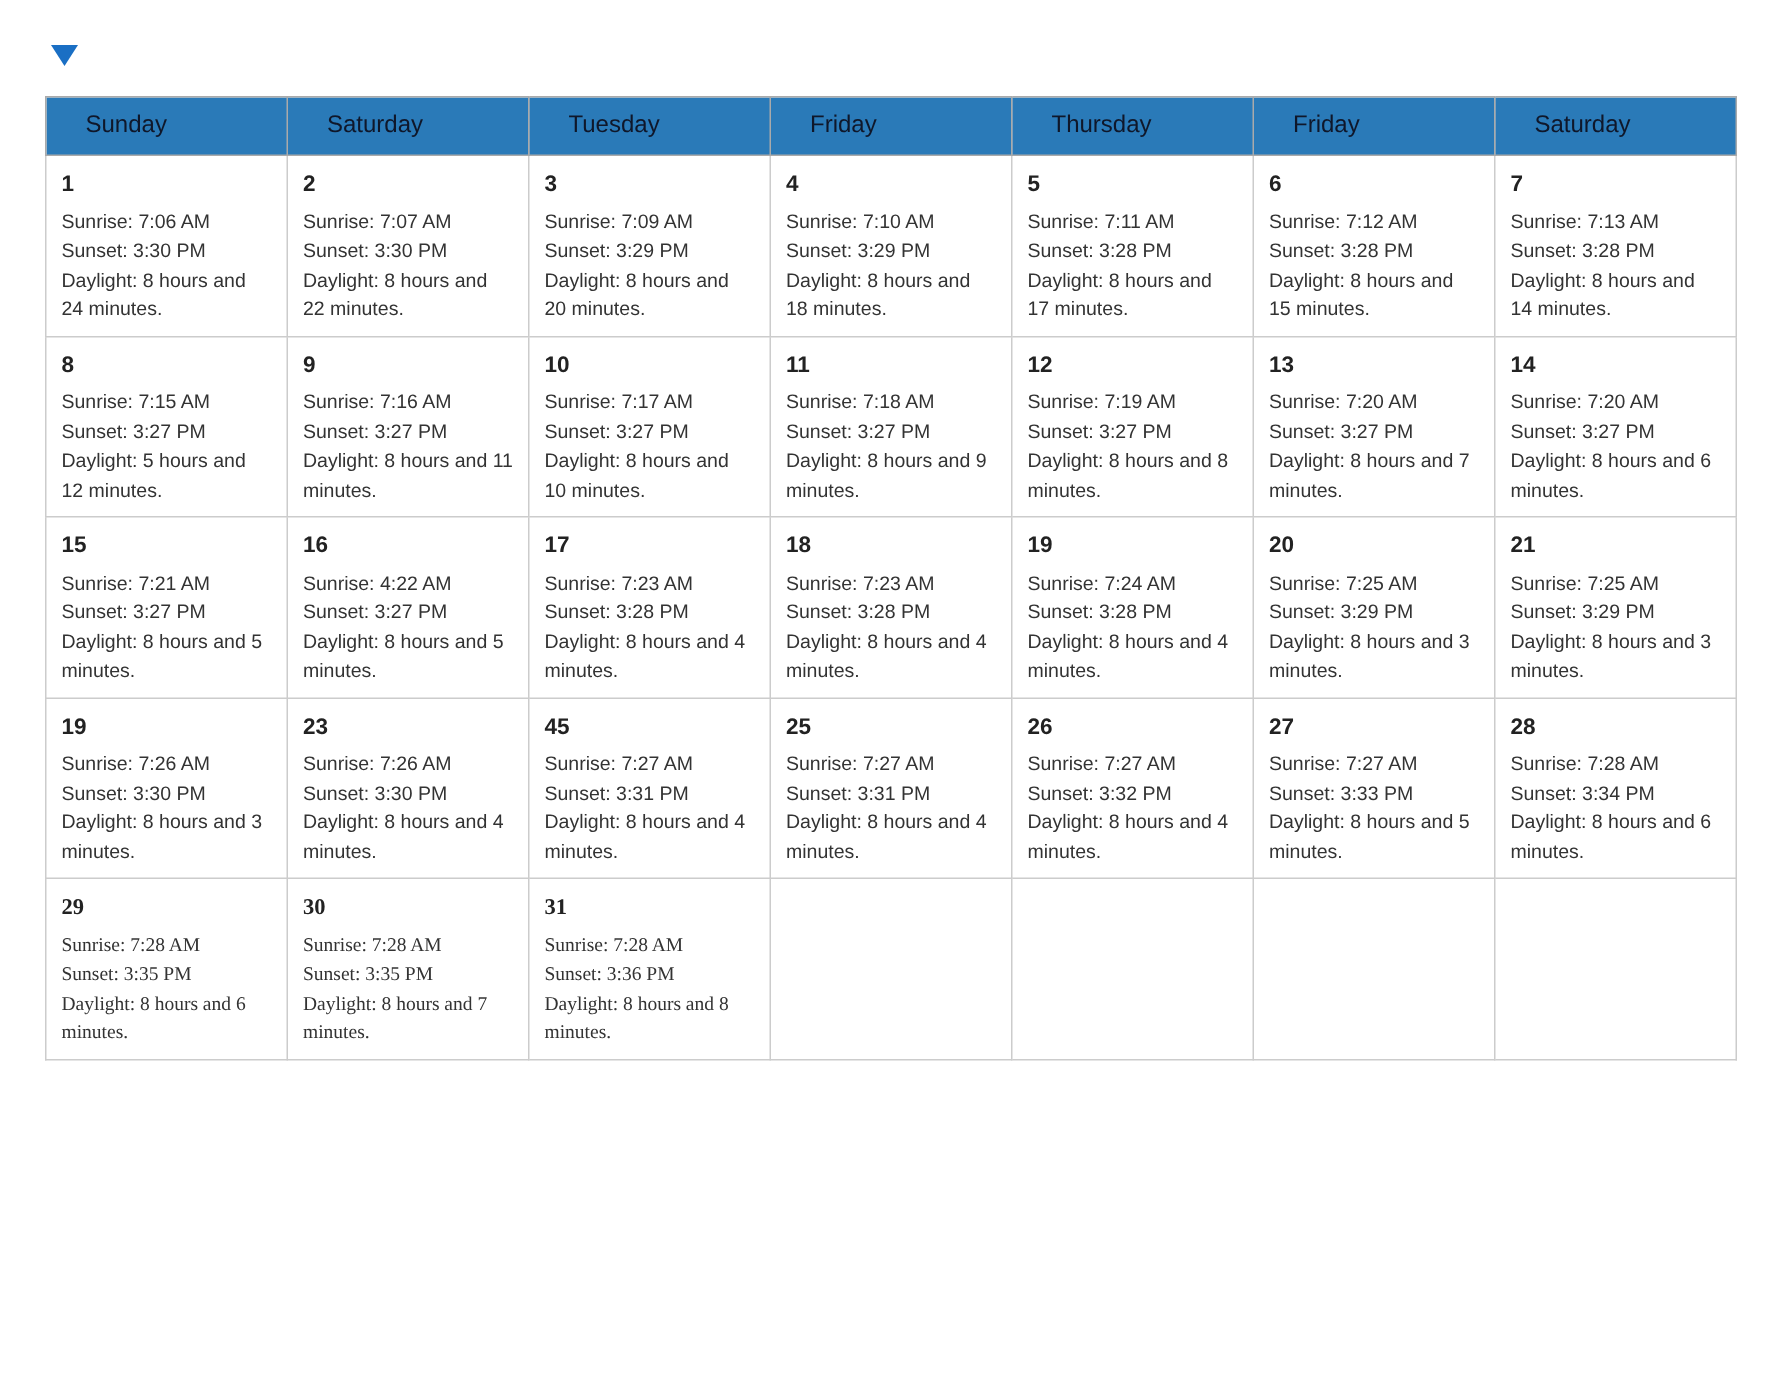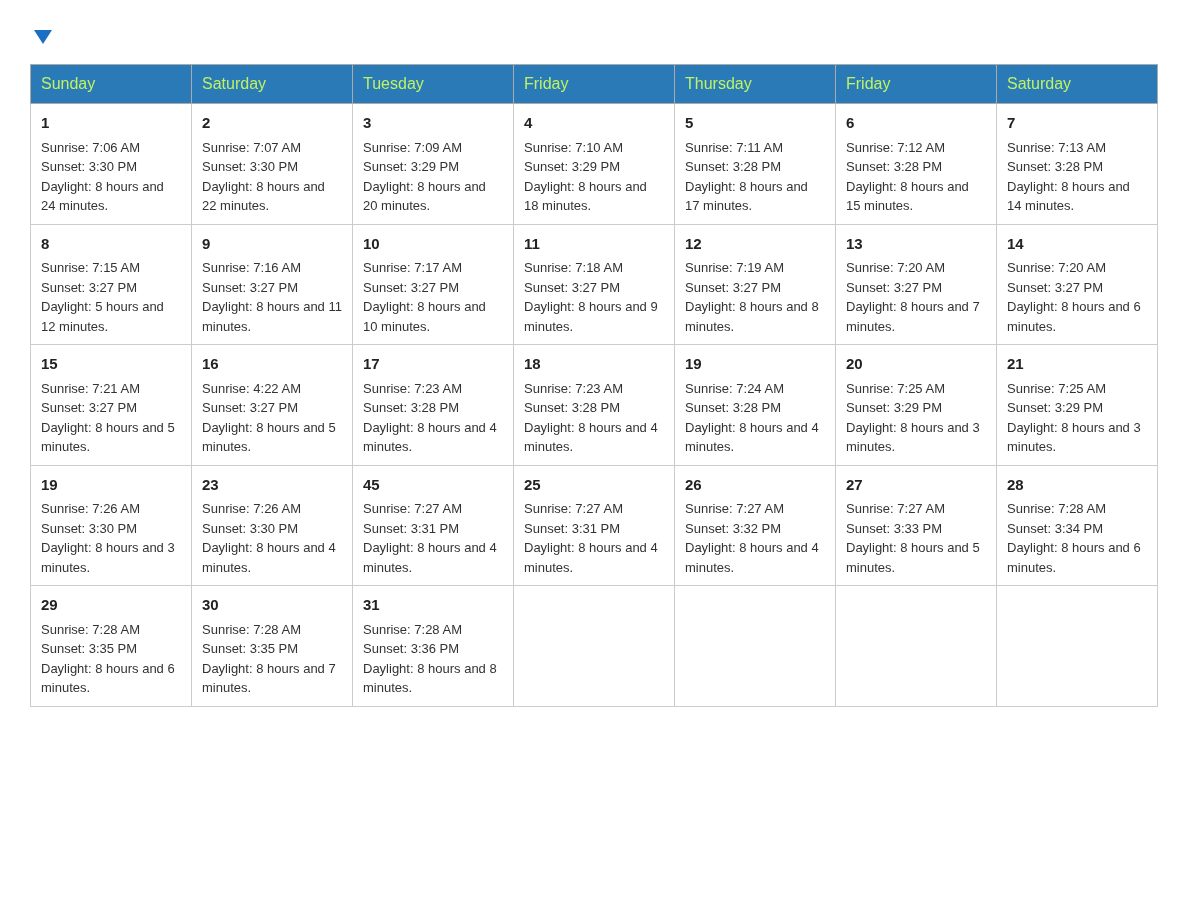--- a/index.html
+++ b/index.html
@@ -37,24 +37,24 @@
       color: #444;
       margin-top: 4px;
     }
     .calendar {
       width: 100%;
       border-collapse: collapse;
       border: 1px solid #aaa;
     }
     .calendar th {
       background-color: #2a7ab8;
-      color: #bef264;
+      color: #0f172a;
       font-size: 16px;
       font-weight: normal;
-      padding: 10px 10px;
+      padding: 10px 26px;
       text-align: left;
       border: 1px solid #aaa;
     }
     .calendar td {
       border: 1px solid #ccc;
       vertical-align: top;
       padding: 8px 10px;
       width: 14.28%;
       min-height: 110px;
       font-size: 13px;
@@ -66,20 +66,21 @@
       font-weight: bold;
       color: #222;
       display: block;
       margin-bottom: 3px;
     }
     .empty-cell {
       background: #fff;
     }
     tr:last-child td {
       height: 110px;
+      font-family: Liberation Serif, serif;
     }
     .logo-row {
       display: flex;
       align-items: center;
       gap: 0px;
     }
     .logo-general {
       font-size: 24px;
       font-weight: bold;
       color: #222;

